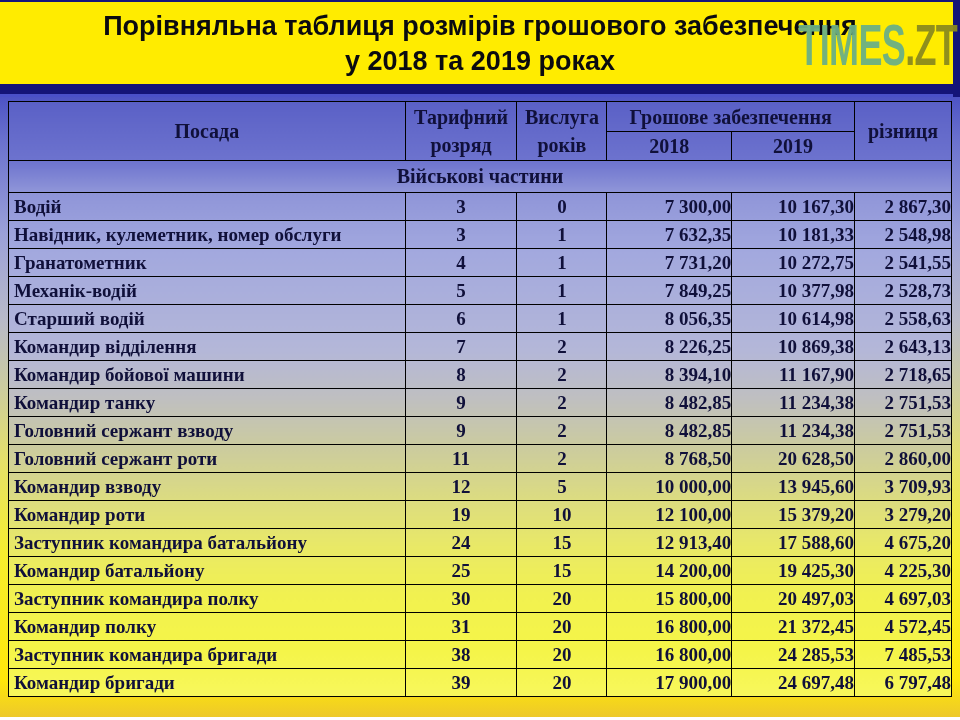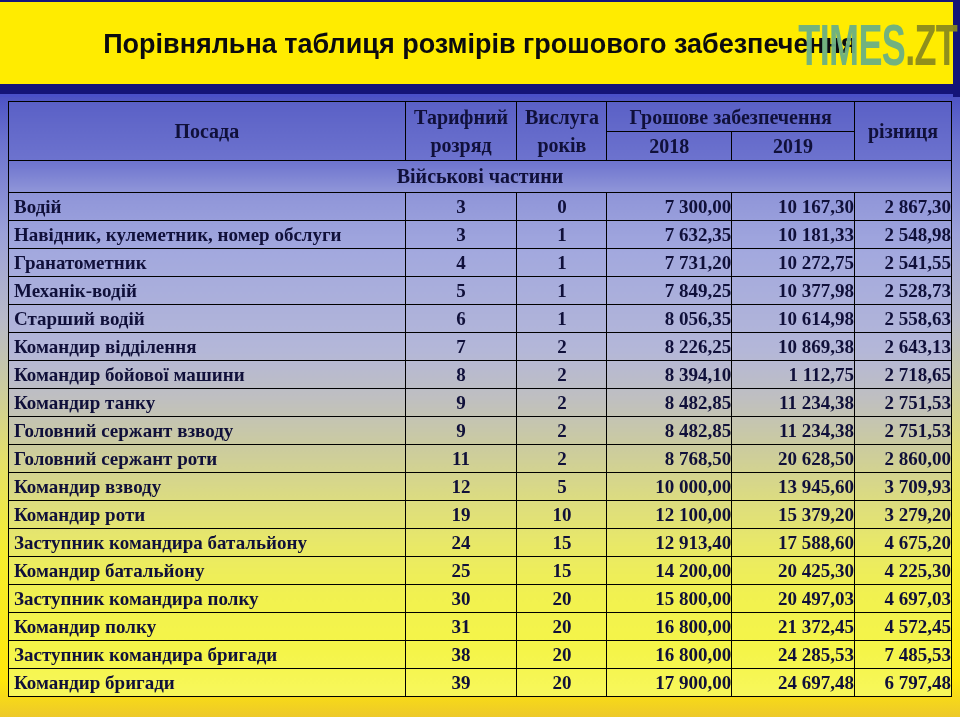--- a/index.html
+++ b/index.html
@@ -72,20 +72,21 @@
   td.num { text-align:right; }
 </style>
 </head>
 <body>
 
 <div class="slide">
 
   <div class="title-area">
     <div class="title-text">
       <div>Порівняльна таблиця розмірів грошового забезпечення</div>
+      <div>у 2018 та 2019 роках</div>
     </div>
   </div>
 
   <div class="watermark"><span class="wm-times">TIMES</span><span class="wm-zt">.ZT</span></div>
 
   <div class="title-right-strip"></div>
 
   <div class="navy-band"></div>
 
   <div class="content">
@@ -167,21 +168,21 @@
     <td class="ctr">2</td>
     <td class="num">8 226,25</td>
     <td class="num">10 869,38</td>
     <td class="num">2 643,13</td>
   </tr>
           <tr class="data-row">
     <td class="pos">Командир бойової машини</td>
     <td class="ctr">8</td>
     <td class="ctr">2</td>
     <td class="num">8 394,10</td>
-    <td class="num">1 112,75</td>
+    <td class="num">11 167,90</td>
     <td class="num">2 718,65</td>
   </tr>
           <tr class="data-row">
     <td class="pos">Командир танку</td>
     <td class="ctr">9</td>
     <td class="ctr">2</td>
     <td class="num">8 482,85</td>
     <td class="num">11 234,38</td>
     <td class="num">2 751,53</td>
   </tr>
@@ -223,21 +224,21 @@
     <td class="ctr">15</td>
     <td class="num">12 913,40</td>
     <td class="num">17 588,60</td>
     <td class="num">4 675,20</td>
   </tr>
           <tr class="data-row">
     <td class="pos">Командир батальйону</td>
     <td class="ctr">25</td>
     <td class="ctr">15</td>
     <td class="num">14 200,00</td>
-    <td class="num">20 425,30</td>
+    <td class="num">19 425,30</td>
     <td class="num">4 225,30</td>
   </tr>
           <tr class="data-row">
     <td class="pos">Заступник командира полку</td>
     <td class="ctr">30</td>
     <td class="ctr">20</td>
     <td class="num">15 800,00</td>
     <td class="num">20 497,03</td>
     <td class="num">4 697,03</td>
   </tr>

